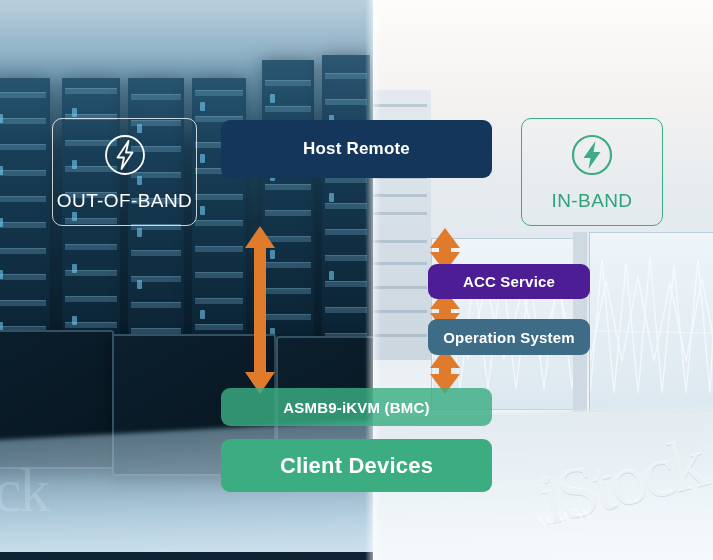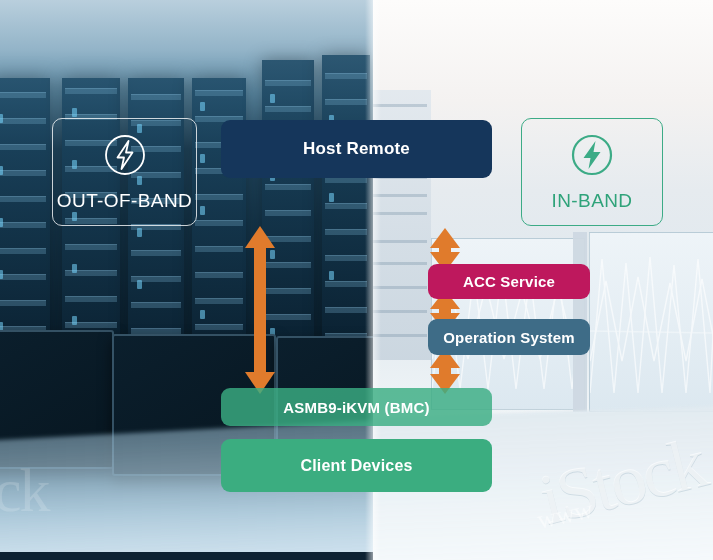--- a/index.html
+++ b/index.html
@@ -57,24 +57,24 @@
   #oob-frame{left:52px;top:118px;width:143px;height:106px;border:1.4px solid rgba(255,255,255,.78);
              color:#ffffff;}
   #ib-frame{left:521px;top:118px;width:140px;height:106px;border:1.6px solid #3cab86;color:#2fa37a;}
   #ib-frame .cap{font-weight:400;}
 
   
   .box{position:absolute;border-radius:9px;display:flex;align-items:center;justify-content:center;
        color:#fff;font-weight:bold;letter-spacing:.2px;text-align:center;}
   #host-devices{left:221px;top:120px;width:271px;height:58px;background:#15365b;font-size:17px;}
   #remote-console{left:221px;top:190px;width:271px;height:40px;background:#15365b;font-size:15px;}
-  #acc-service{left:428px;top:264px;width:162px;height:35px;background:#be185d;font-size:15px;}
+  #acc-service{left:428px;top:264px;width:162px;height:35px;background:#4c1d95;font-size:15px;}
   #operation-system{left:428px;top:319px;width:162px;height:36px;background:#3e6c87;font-size:15px;}
   #asmb9-bmc{left:221px;top:388px;width:271px;height:38px;background:rgba(59,173,130,.82);font-size:15px;}
-  #client-devices{left:221px;top:439px;width:271px;height:53px;background:#3bad80;font-size:16px;}
+  #client-devices{left:221px;top:439px;width:271px;height:53px;background:#3bad80;font-size:22px;}
 
   
   .arrow{position:absolute;}
   svg{display:block;}
 
   .ic{display:block;}
 </style>
 </head>
 <body>
 

